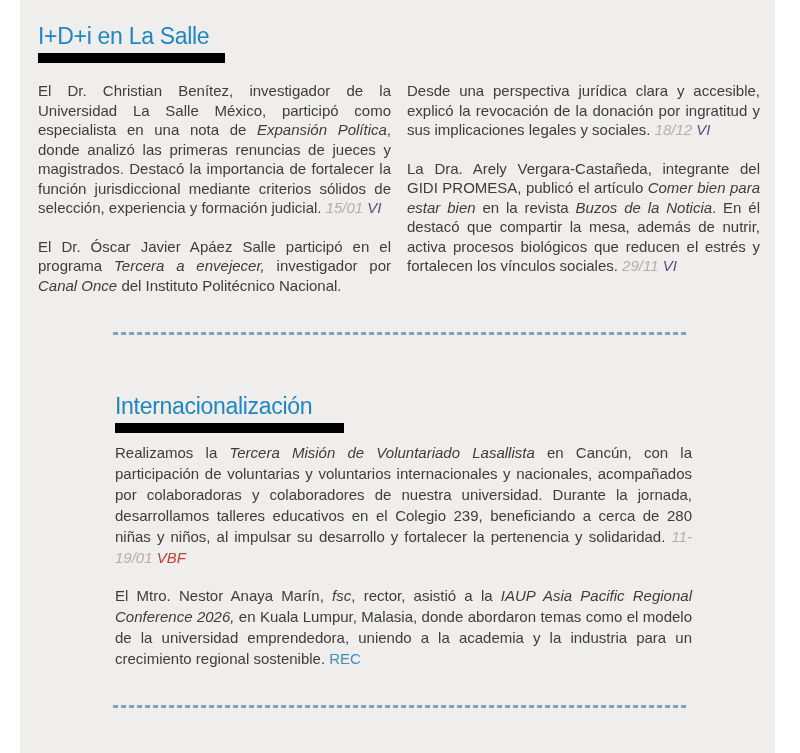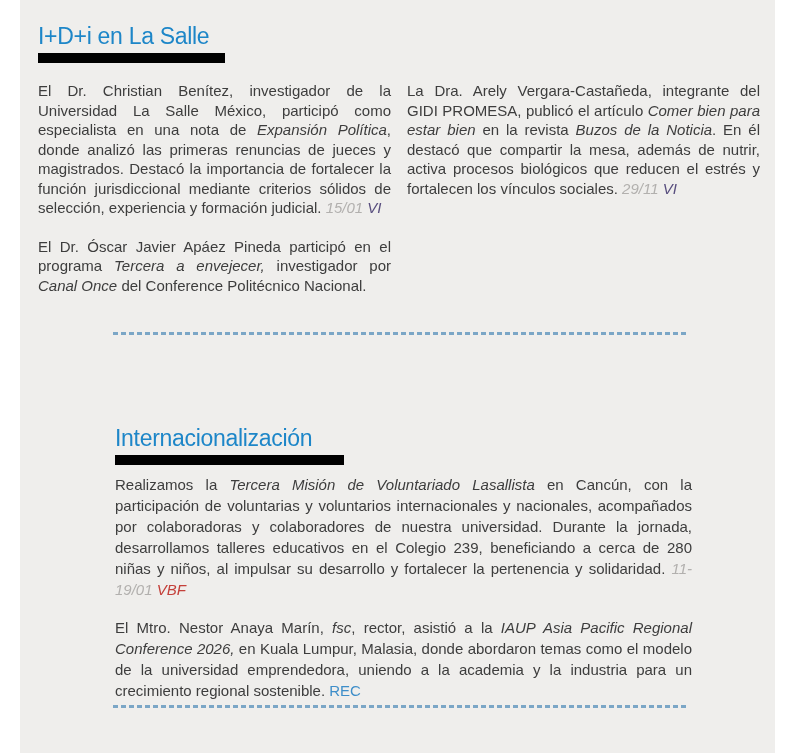--- a/index.html
+++ b/index.html
@@ -11,21 +11,21 @@
     overflow: hidden;
   }
   .panel {
     position: absolute;
     left: 20px; top: 0;
     width: 755px; height: 753px;
     background: var(--page-bg, #efeeec);
   }
   .section { position: absolute; }
   .section-idi { left: 18px; top: 24px; width: 722px; }
-  .section-int { left: 95px; top: 394px; width: 577px; margin-top: 32px; }
+  .section-int { left: 95px; top: 394px; width: 577px; }
   h2.section-title {
     margin: 0;
     font-size: 23px;
     font-weight: normal;
     letter-spacing: -0.3px;
     color: var(--accent-blue, #1d86c8);
     line-height: 1.1;
   }
   .title-bar {
     height: 10px;
@@ -79,23 +79,24 @@
 <body>
 
 <div class="panel">
 
   <section class="section section-idi">
     <h2 class="section-title">I+D+i en La Salle</h2>
     <div class="title-bar bar-idi"></div>
     <div class="two-col">
       <div class="col rich">
           <p class="para"><span class="seg-normal">El Dr. Christian Benítez, investigador de la Universidad La Salle México, participó como especialista en una nota de </span><span class="seg-italic">Expansión Política</span><span class="seg-normal">, donde analizó las primeras renuncias de jueces y magistrados. Destacó la importancia de fortalecer la función jurisdiccional mediante criterios sólidos de selección, experiencia y formación judicial. </span><span class="seg-date">15/01 </span><span class="seg-vi">VI</span></p>
-          <p class="para"><span class="seg-normal">El Dr. Óscar Javier Apáez Pineda participó en el programa </span><span class="seg-italic">Tercera a envejecer,</span><span class="seg-normal"> investigador por </span><span class="seg-italic">Canal Once</span><span class="seg-normal"> del Conference Politécnico Nacional.</span></p>
+          <p class="para"><span class="seg-normal">El Dr. Óscar Javier Apáez Salle participó en el programa </span><span class="seg-italic">Tercera a envejecer,</span><span class="seg-normal"> investigador por </span><span class="seg-italic">Canal Once</span><span class="seg-normal"> del Instituto Politécnico Nacional.</span></p>
         </div>
       <div class="col rich">
+          <p class="para"><span class="seg-normal">Desde una perspectiva jurídica clara y accesible, explicó la revocación de la donación por ingratitud y sus implicaciones legales y sociales. </span><span class="seg-date">18/12 </span><span class="seg-vi">VI</span></p>
           <p class="para"><span class="seg-normal">La Dra. Arely Vergara-Castañeda, integrante del GIDI PROMESA, publicó el artículo </span><span class="seg-italic">Comer bien para estar bien</span><span class="seg-normal"> en la revista </span><span class="seg-italic">Buzos de la Noticia</span><span class="seg-normal">. En él destacó que compartir la mesa, además de nutrir, activa procesos biológicos que reducen el estrés y fortalecen los vínculos sociales. </span><span class="seg-date">29/11 </span><span class="seg-vi">VI</span></p>
         </div>
     </div>
   </section>
 
   <div class="divider divider-1"></div>
 
   <section class="section section-int">
     <h2 class="section-title">Internacionalización</h2>
     <div class="title-bar bar-int"></div>

